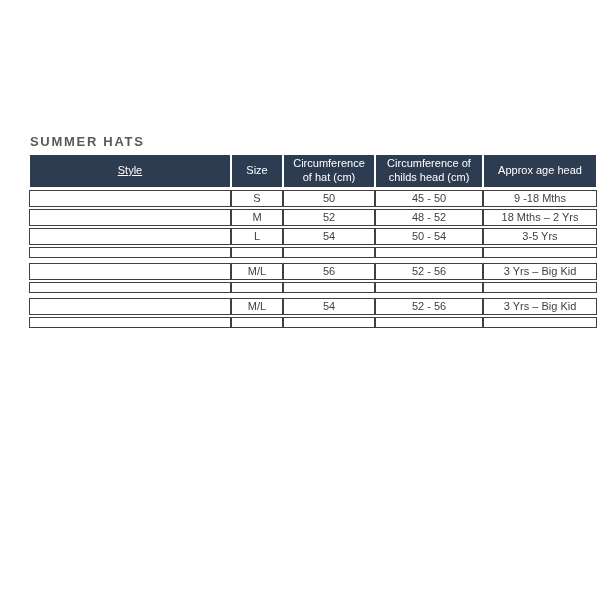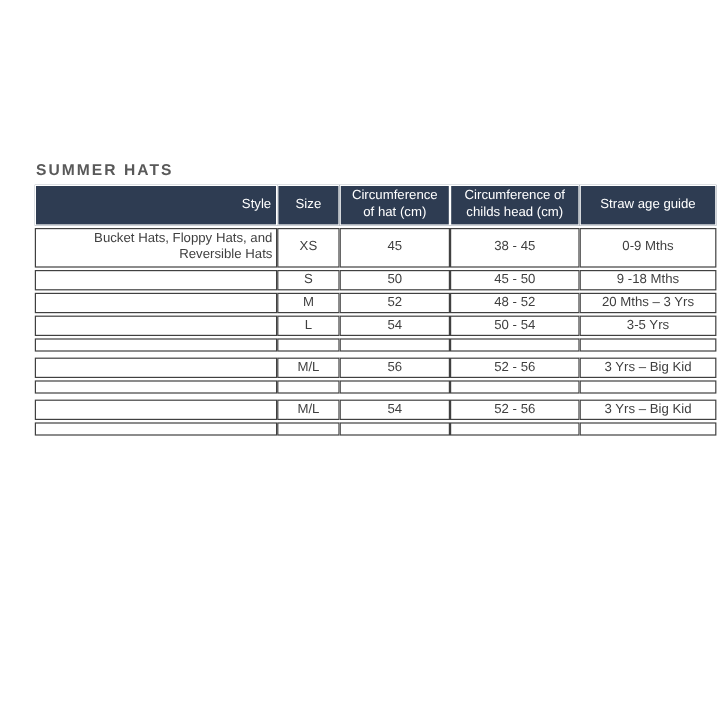--- a/index.html
+++ b/index.html
@@ -46,21 +46,21 @@
   td {
     border: 1px solid #404040;
     padding: 1px 3px;
     text-align: center;
     vertical-align: middle;
     height: 15px;
     box-sizing: border-box;
     background: #ffffff;
     line-height: 1.2;
   }
-  th.left, td.left { text-align: right; padding-left: 4px; }
+  th.left, td.left { text-align: center; padding-left: 4px; text-decoration: underline; }
   tr.tall td { height: 33px; }
   tr.spacer td { height: 11px; }
   tr.gaprow td { border: none; height: 1px; padding: 0; background: transparent; }
 </style>
 </head>
 <body>
 
 <div class="page">
   <h1 class="title">SUMMER HATS</h1>
   <table class="size-table">
@@ -70,44 +70,37 @@
       <col style="width:92px">
       <col style="width:108px">
       <col style="width:114px">
     </colgroup>
     <thead>
       <tr>
           <th class="left">Style</th>
           <th>Size</th>
           <th>Circumference of hat (cm)</th>
           <th>Circumference of childs head (cm)</th>
-          <th>Straw age guide</th>
+          <th>Approx age head</th>
         </tr>
     </thead>
     <tbody>
-        <tr class="tall">
-          <td class="left">Bucket Hats, Floppy Hats, and Reversible Hats</td>
-          <td>XS</td>
-          <td>45</td>
-          <td>38 - 45</td>
-          <td>0-9 Mths</td>
-        </tr>
         <tr>
           <td class="left"></td>
           <td>S</td>
           <td>50</td>
           <td>45 - 50</td>
           <td>9 -18 Mths</td>
         </tr>
         <tr>
           <td class="left"></td>
           <td>M</td>
           <td>52</td>
           <td>48 - 52</td>
-          <td>20 Mths – 3 Yrs</td>
+          <td>18 Mths – 2 Yrs</td>
         </tr>
         <tr>
           <td class="left"></td>
           <td>L</td>
           <td>54</td>
           <td>50 - 54</td>
           <td>3-5 Yrs</td>
         </tr>
         <tr class="spacer">
           <td></td>

